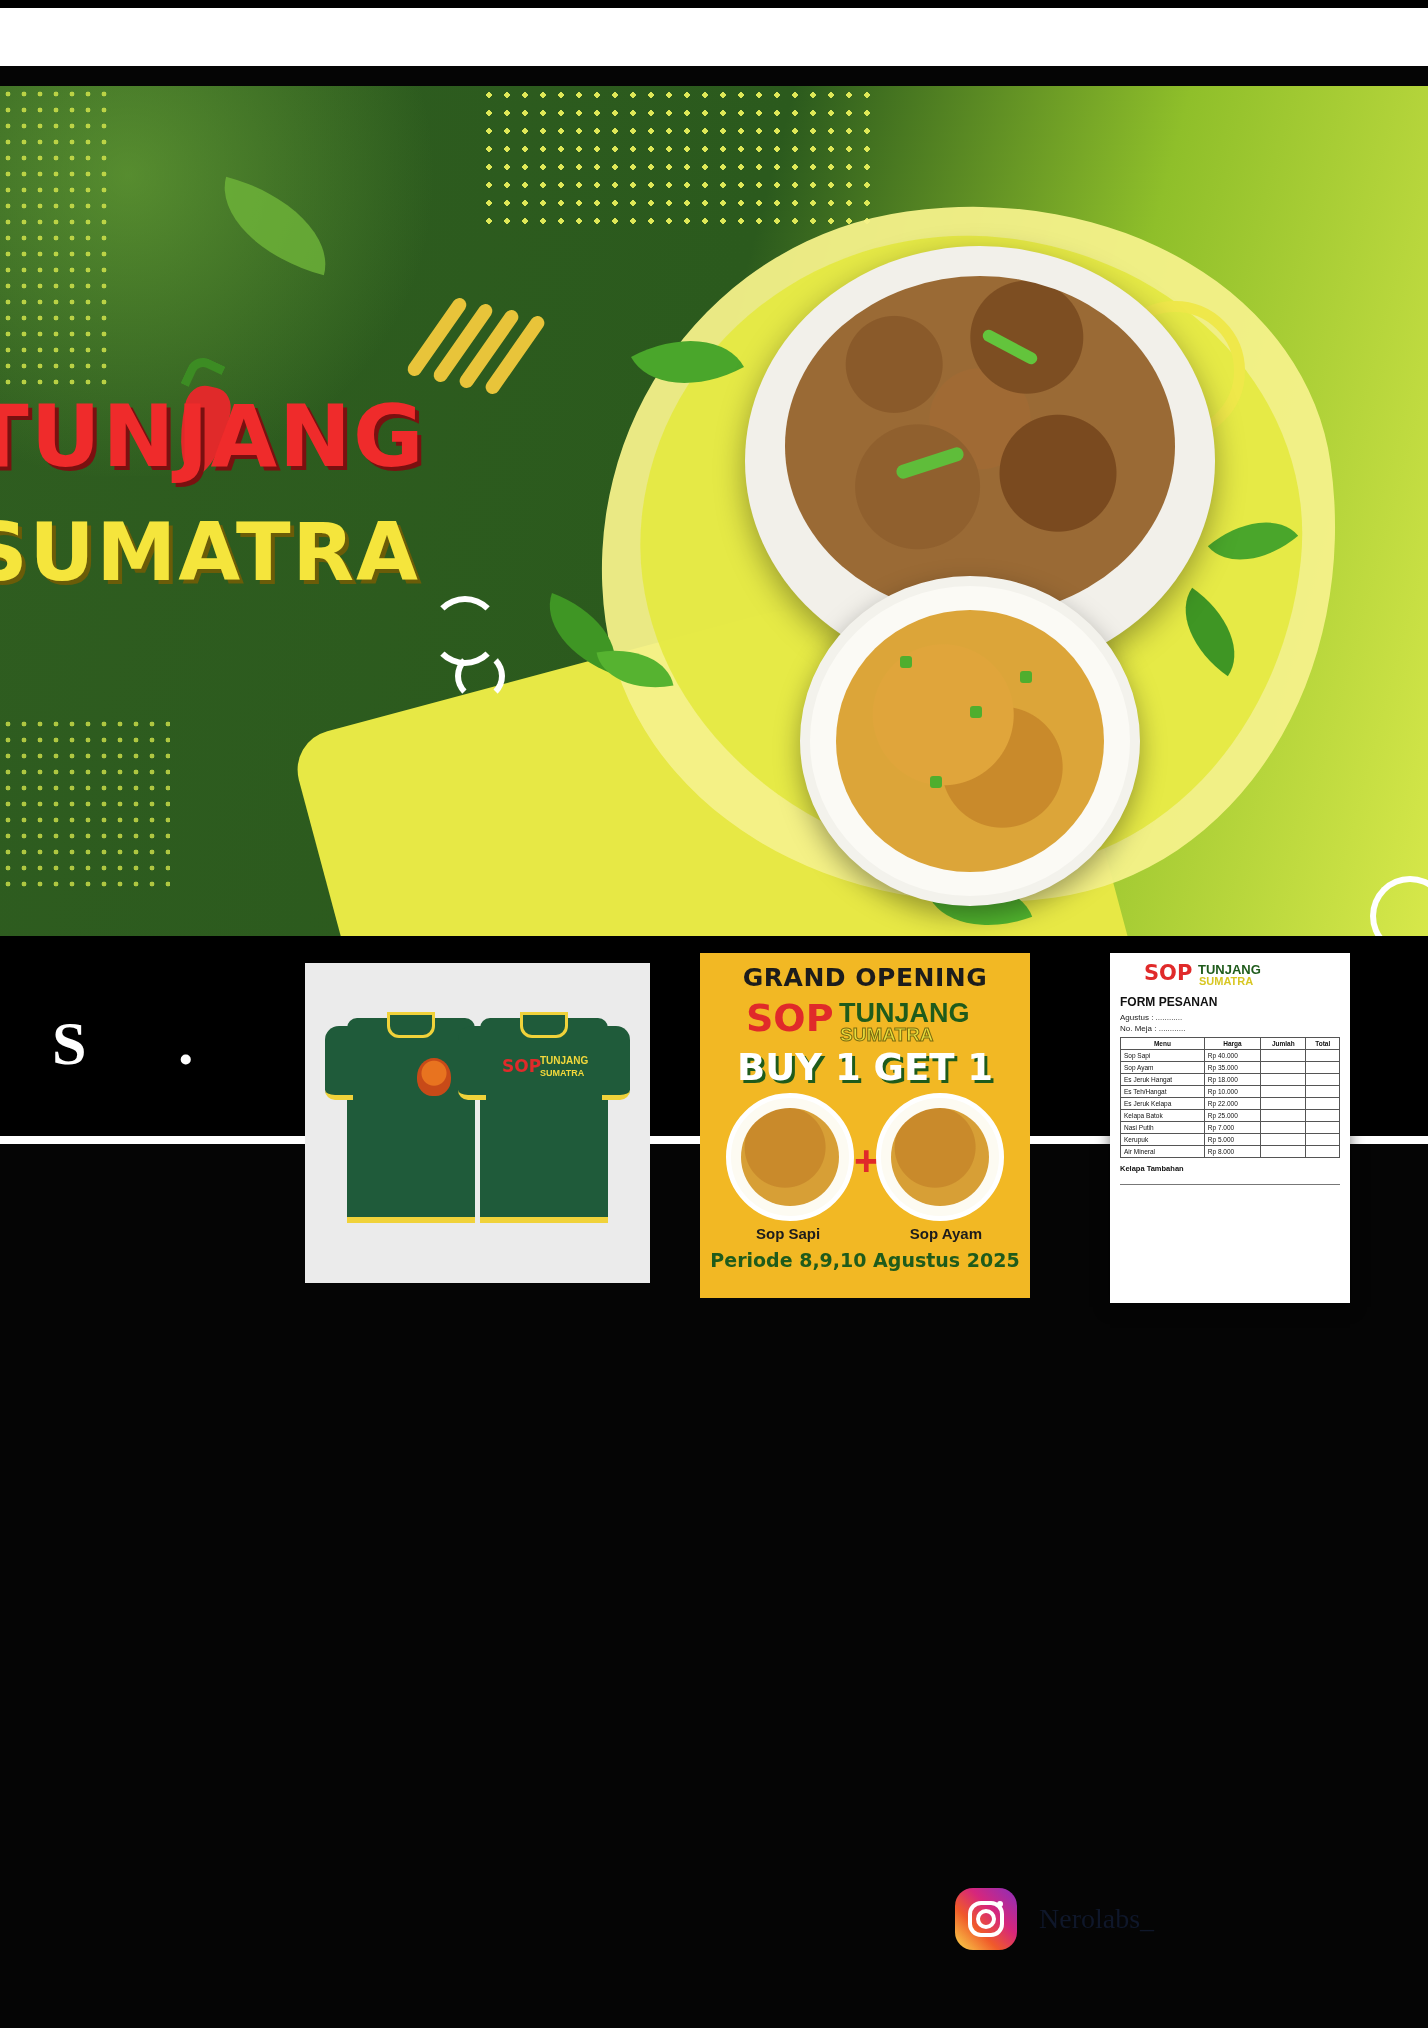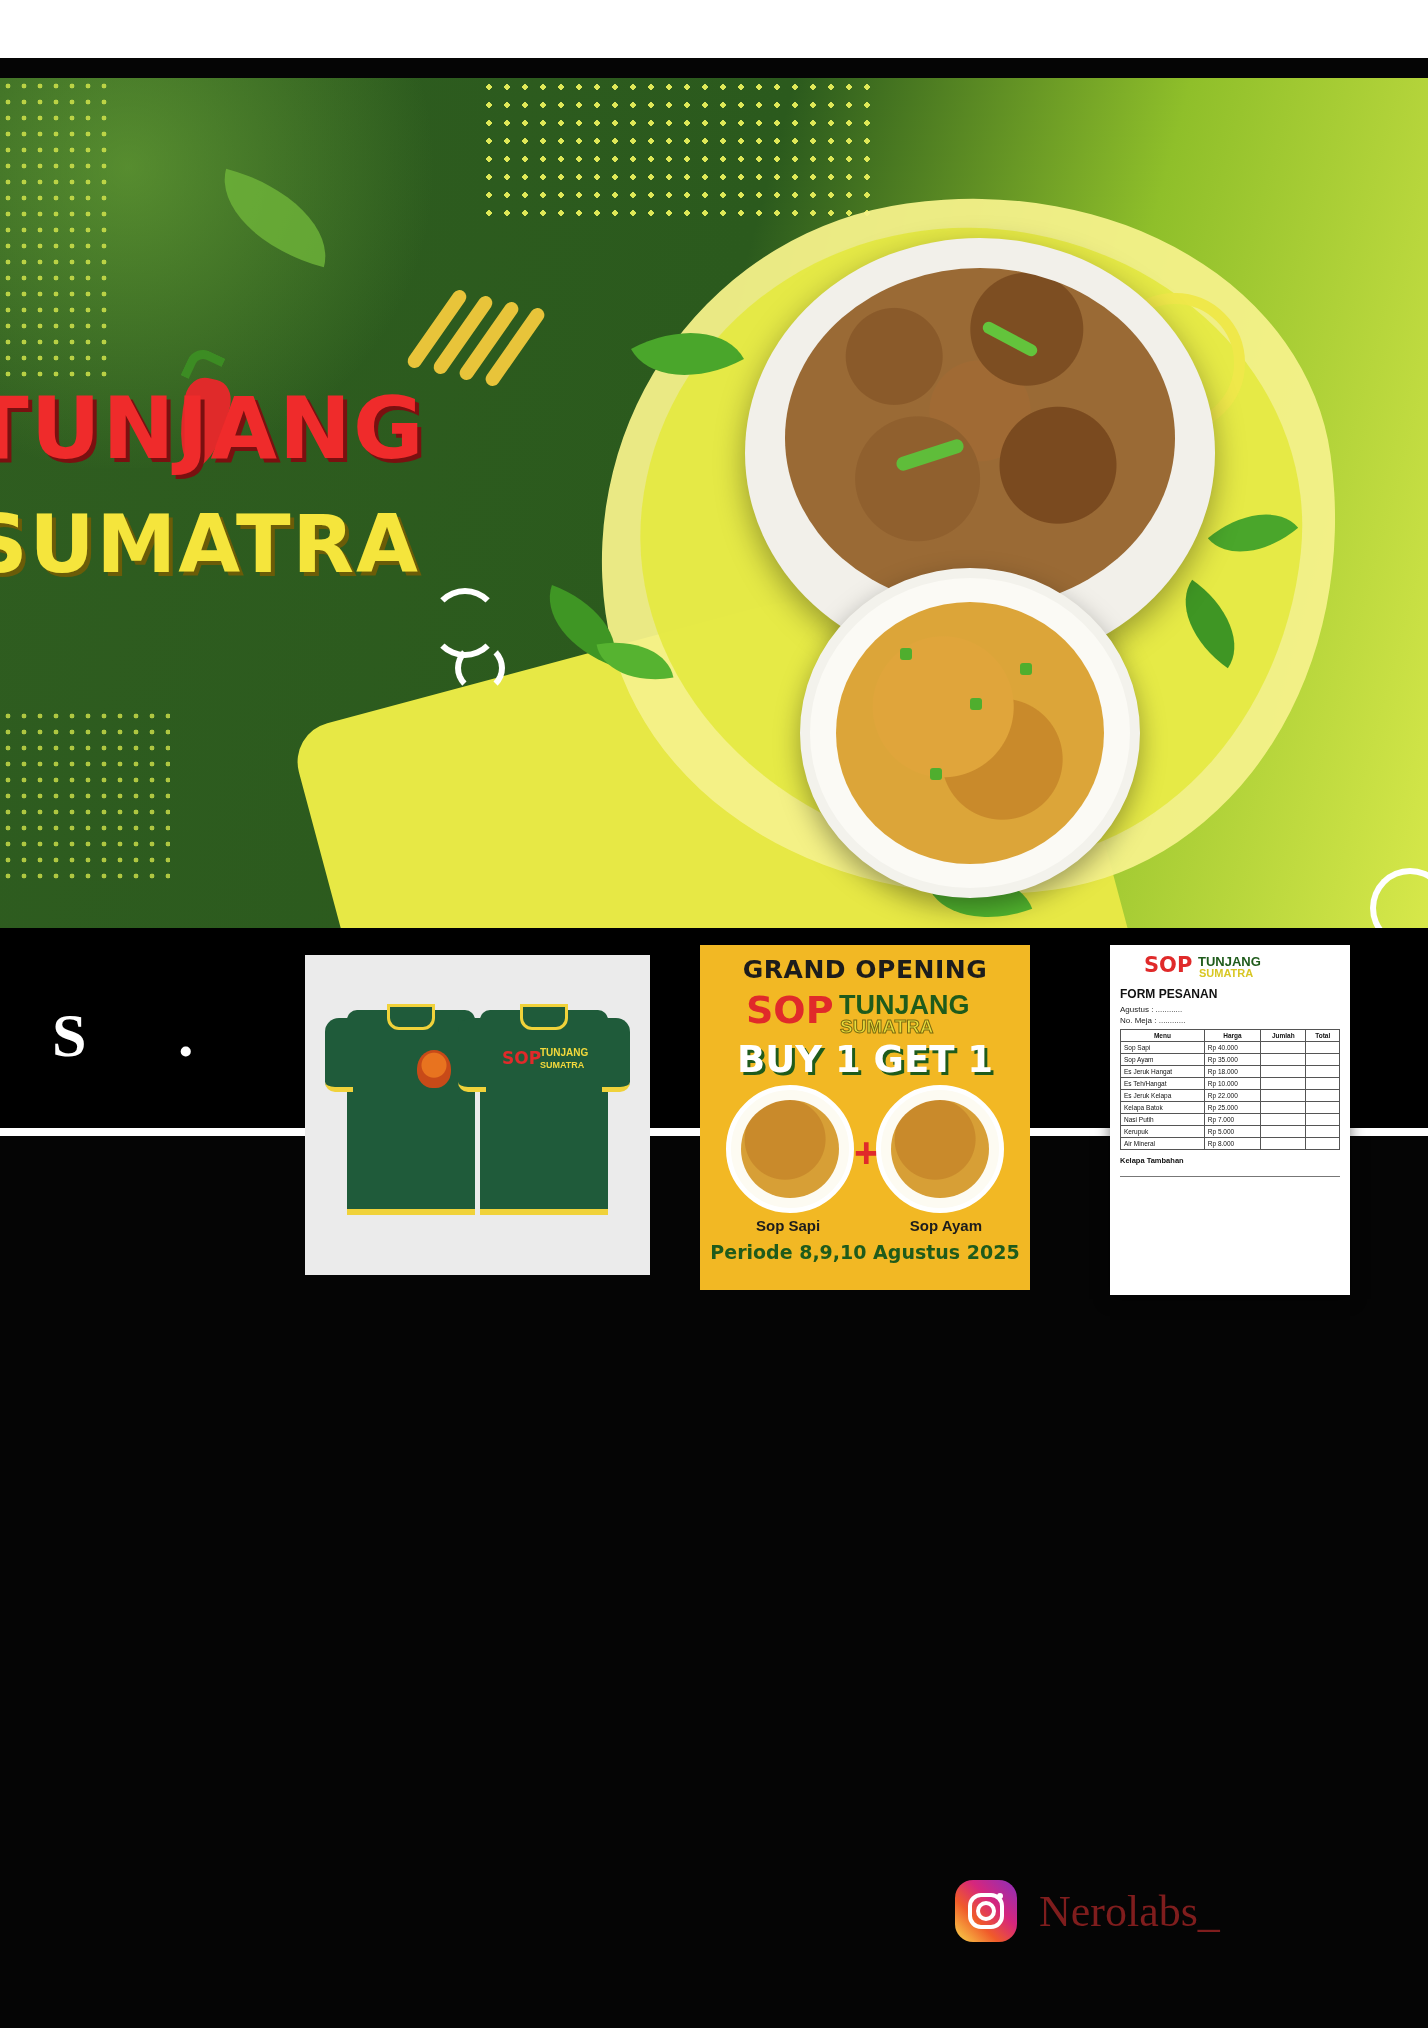--- a/index.html
+++ b/index.html
@@ -3,21 +3,21 @@
 <meta charset="utf-8">
 <style>
   * { box-sizing: border-box; }
   html, body { margin:0; padding:0; background:#fff; }
   body {
     width:1428px; height:2028px; position:relative; overflow:hidden;
     font-family:"Liberation Sans", sans-serif; background:#000;
   }
 
   
-  .page { position:absolute; left:0; top:0; width:1428px; height:1756px; background:#ffffff; }
+  .page { position:absolute; left:0; top:8px; width:1428px; height:1756px; background:#ffffff; }
   .sheet { position:absolute; left:0; top:58px; width:1428px; height:1970px; background:#050505; }
 
   
   .banner { position:absolute; left:0; top:78px; width:1428px; height:850px; overflow:hidden;
             background:linear-gradient(105deg,#2f5d20 0%,#2b5a1d 48%,#8fbf2a 72%,#d7e84a 100%); }
   .banner .leafy-left { position:absolute; left:-40px; top:-40px; width:560px; height:430px;
             background:radial-gradient(circle at 30% 30%, rgba(120,180,60,.55), rgba(40,80,25,0) 62%); }
   .banner .dots-tl { position:absolute; left:0; top:0; width:110px; height:300px;
             background-image:radial-gradient(#cfe24a 2.4px, transparent 2.6px);
             background-size:16px 16px; opacity:.85; }
@@ -155,21 +155,21 @@
             font-family:"Liberation Serif", serif; font-size:30px; line-height:1.48; text-align:justify; }
   .bodytext p { margin:0 0 30px 0; }
 
   
   .footer { position:absolute; left:955px; top:1880px; display:flex; align-items:center; gap:22px; }
   .ig { width:62px; height:62px; border-radius:18px; position:relative;
         background:linear-gradient(45deg,#f9d84a,#f05a2a 35%,#d6267c 62%,#8a2fbd 100%); }
   .ig .sq { position:absolute; inset:13px; border:4px solid #fff; border-radius:13px; }
   .ig .ci { position:absolute; left:21px; top:21px; width:20px; height:20px; border:4px solid #fff; border-radius:50%; }
   .ig .dt { position:absolute; right:14px; top:13px; width:6px; height:6px; background:#fff; border-radius:50%; }
-  .handle { color:#7f1d1d; font-family:"Liberation Serif", serif; font-size:44px; }
+  .handle { color:#0f172a; font-family:"Liberation Serif", serif; font-size:28px; }
 </style>
 </head>
 <body>
 
 <div class="page">
   <div class="sheet"></div>
 
   <div class="banner">
     <div class="leafy-left"></div>
     <div class="dots-tl"></div>

